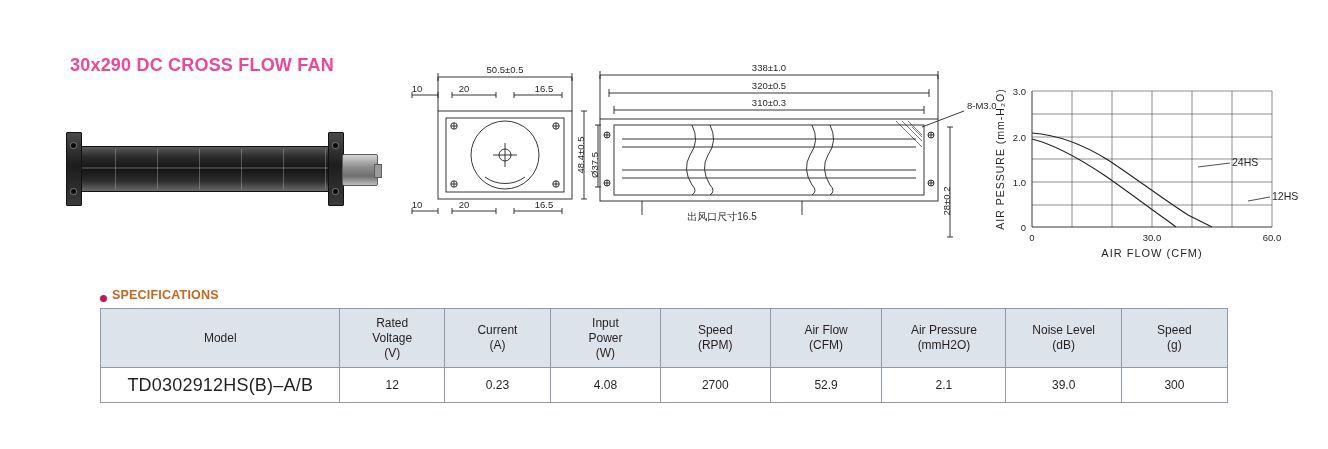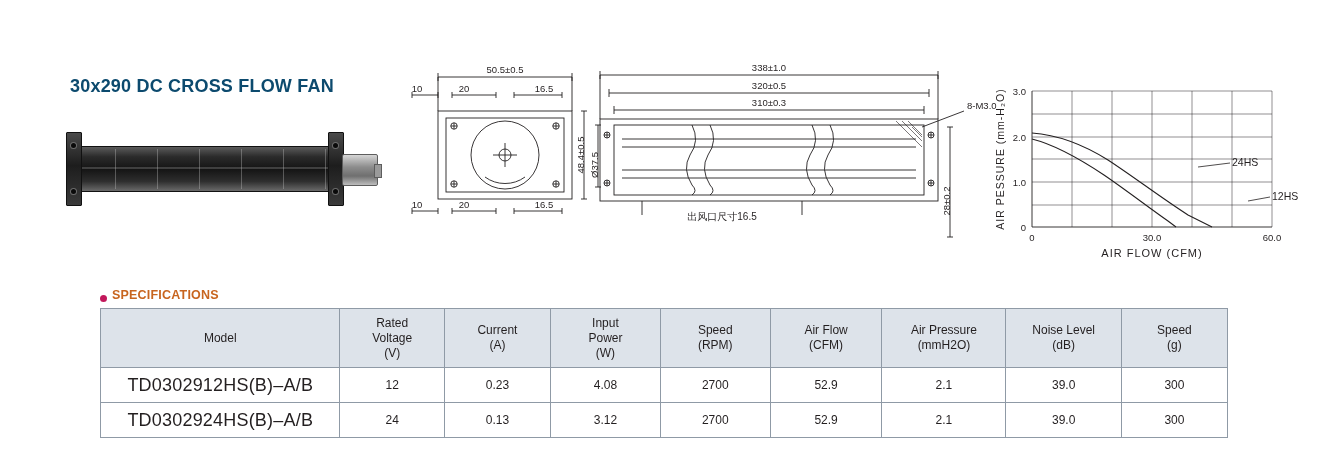--- a/index.html
+++ b/index.html
@@ -8,23 +8,23 @@
     background:#ffffff;
     font-family:"Liberation Sans", sans-serif;
     color:#231f20;
     position:relative;
     overflow:hidden;
   }
   .page{position:absolute;inset:0;}
 
   
   .title{
-    position:absolute;left:70px;top:76px;
+    position:absolute;left:70px;top:55px;
     font-size:18px;font-weight:bold;letter-spacing:.2px;
-    color:#0c4a6e;
+    color:#ec4899;
     white-space:nowrap;
   }
 
   
   .photo{
     position:absolute;left:66px;top:132px;width:316px;height:76px;
   }
   .fan-body{
     position:absolute;left:8px;top:14px;width:268px;height:44px;
     background:linear-gradient(180deg,#5b5b5b 0%,#2b2b2b 22%,#141414 50%,#2e2e2e 78%,#6a6a6a 100%);
@@ -324,27 +324,16 @@
         <td class="model">TD0302912HS(B)–A/B</td>
         <td>12</td>
         <td>0.23</td>
         <td>4.08</td>
         <td>2700</td>
         <td>52.9</td>
         <td>2.1</td>
         <td>39.0</td>
         <td>300</td>
       </tr>
-      <tr>
-        <td class="model">TD0302924HS(B)–A/B</td>
-        <td>24</td>
-        <td>0.13</td>
-        <td>3.12</td>
-        <td>2700</td>
-        <td>52.9</td>
-        <td>2.1</td>
-        <td>39.0</td>
-        <td>300</td>
-      </tr>
     </tbody>
   </table>
 
 </div>
 
 </body></html>

